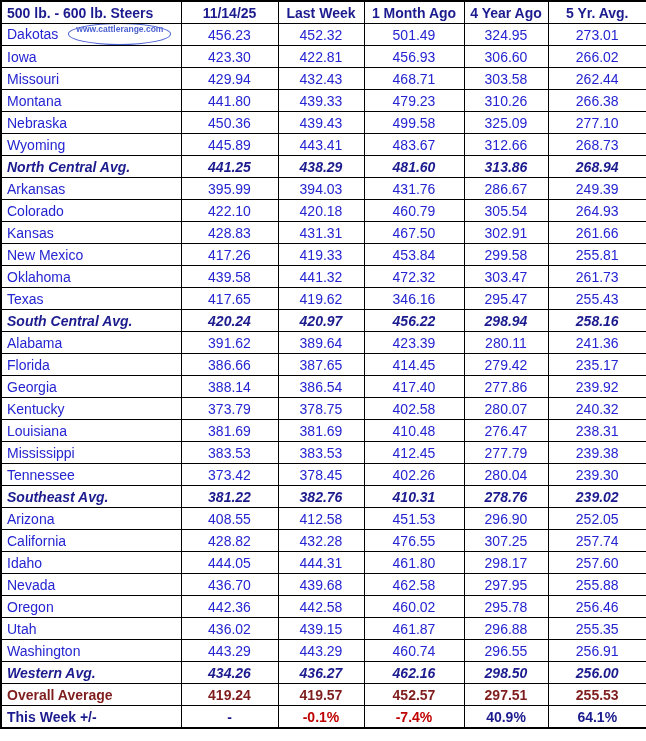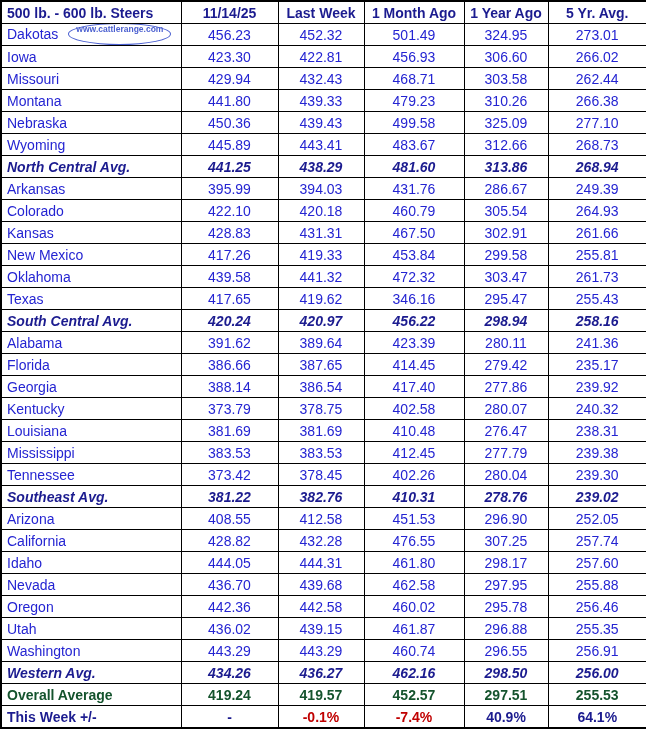--- a/index.html
+++ b/index.html
@@ -49,21 +49,21 @@
       45deg,
       rgba(110, 145, 205, 0.28) 0px,
       rgba(110, 145, 205, 0.28) 1px,
       transparent 1px,
       transparent 4px
     );
   }
   
   tr.overall-row td {
     background: #dce6f1;
-    color: #14532d;
+    color: #7f1d1d;
     font-weight: bold;
     border-top: 5px double #000000;
     font-size: 14.5px;
   }
   tr.week-row td {
     background: #dce6f1;
     color: #1b1b8f;
     font-weight: bold;
     border-top: 2px solid #000000;
     font-size: 14.5px;
@@ -96,21 +96,21 @@
     <col style="width:100px">
       <col style="width:84px">
       <col style="width:99px">
   </colgroup>
   <tbody>
     <tr class="header-row">
       <td class="label-cell">500 lb. - 600 lb.  Steers</td>
     <td class="num-cell">11/14/25</td>
         <td class="num-cell">Last Week</td>
         <td class="num-cell">1 Month Ago</td>
-        <td class="num-cell">1 Year Ago</td>
+        <td class="num-cell">4 Year Ago</td>
         <td class="num-cell">5 Yr. Avg.</td>
       </tr>
   <tr>
         <td class="label-cell">Dakotas<span class="cr-logo">www.cattlerange.com</span></td>
         <td class="num-cell">456.23</td>
         <td class="num-cell">452.32</td>
         <td class="num-cell">501.49</td>
         <td class="num-cell">324.95</td>
         <td class="num-cell">273.01</td>
       </tr>

